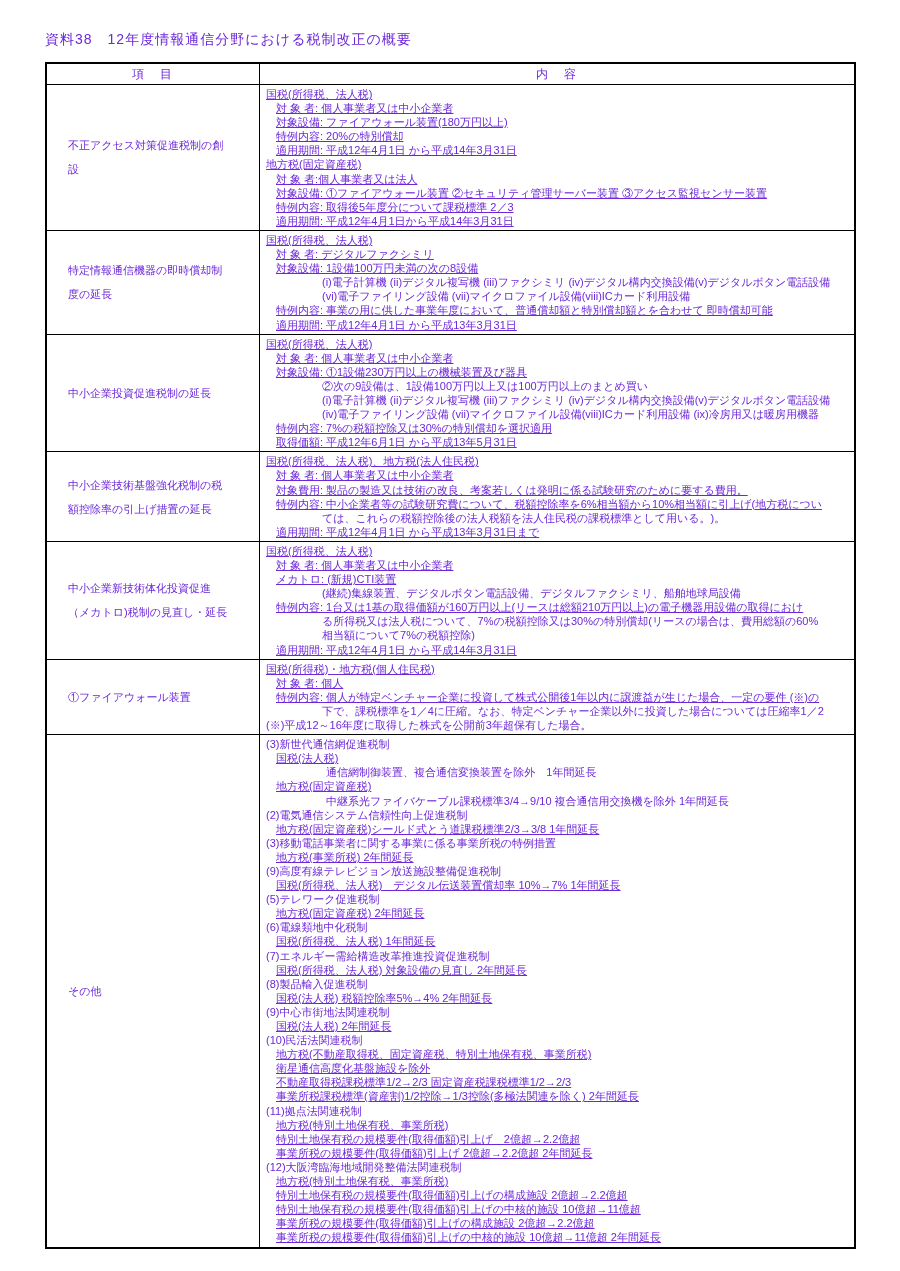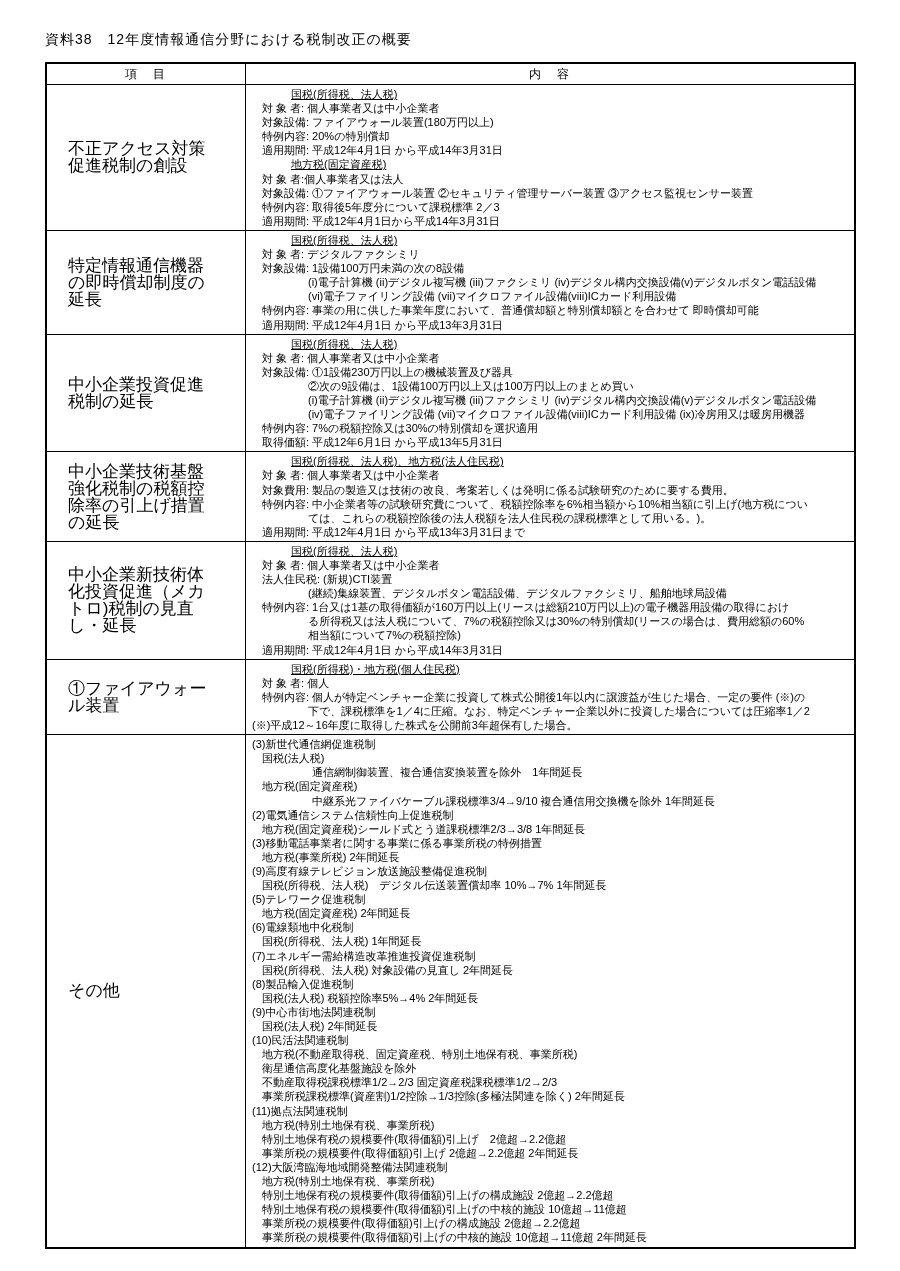--- a/index.html
+++ b/index.html
@@ -1,20 +1,20 @@
 <!DOCTYPE html>
 <html><head>
 <meta charset="utf-8">
 <style>
   html,body { margin:0; padding:0; background:#ffffff; }
   .page {
     position:relative;
     width:880px; height:1271px;
     background:#ffffff;
-    color:#000000;
+    color:#6d28d9;
     font-family:"Liberation Sans", sans-serif;
     overflow:hidden;
   }
   .title {
     position:absolute;
     left:45px; top:31px;
     font-size:14px;
     letter-spacing:1px;
     white-space:nowrap;
   }
@@ -23,40 +23,40 @@
     left:45px; top:62px;
     width:811px;
     border-collapse:collapse;
     table-layout:fixed;
   }
   table.doc-table, table.doc-table td, table.doc-table th {
     border:1px solid #000;
   }
   table.doc-table { border:2px solid #000; }
   th.col-item, td.item-cell { width:198px; }
-  th { font-weight:normal; font-size:12px; height:18px; padding:1px 0; letter-spacing:2px;text-align:center; }
+  th { font-weight:normal; font-size:12px; height:18px; padding:1px 7px; letter-spacing:2px;text-align:center; }
   td.item-cell {
     vertical-align:middle;
     padding:2px 30px 2px 21px;
-    font-size:17px;
-    line-height:17px;
+    font-size:11px;
+    line-height:24px;
   }
   td.content-cell {
     vertical-align:top;
     padding:2px 2px 2px 2px;
     font-size:11px;
     line-height:14.1px;
     overflow:hidden;
   }
   .line { white-space:nowrap; overflow:hidden; }
   .ind0 { padding-left:4px; }
-  .ind1 { padding-left:14px; }
+  .ind1 { padding-left:14px;text-decoration:underline; }
   .ind2 { padding-left:60px; }
   .ind3 { padding-left:64px; }
-  .ul { text-decoration:underline;margin-left:39px; }
+  .ul { text-decoration:underline; }
 </style>
 </head>
 <body>
 
 <div class="page">
   <div class="title">資料38　12年度情報通信分野における税制改正の概要</div>
 
   <table class="doc-table">
     <thead>
       <tr>
@@ -114,21 +114,21 @@
             <div class="line ind1">特例内容: 中小企業者等の試験研究費について、税額控除率を6%相当額から10%相当額に引上げ(地方税につい</div>
             <div class="line ind2">ては、これらの税額控除後の法人税額を法人住民税の課税標準として用いる。)。</div>
             <div class="line ind1">適用期間: 平成12年4月1日 から平成13年3月31日まで</div>
           </td>
         </tr>
         <tr>
           <td class="item-cell"><span>中小企業新技術体化投資促進（メカトロ)税制の見直し・延長</span></td>
           <td class="content-cell">
             <div class="line ind0"><span class="ul">国税(所得税、法人税)</span></div>
             <div class="line ind1">対 象 者: 個人事業者又は中小企業者</div>
-            <div class="line ind1">法人住民税: (新規)CTI装置</div>
+            <div class="line ind1">メカトロ: (新規)CTI装置</div>
             <div class="line ind2">(継続)集線装置、デジタルボタン電話設備、デジタルファクシミリ、船舶地球局設備</div>
             <div class="line ind1">特例内容: 1台又は1基の取得価額が160万円以上(リースは総額210万円以上)の電子機器用設備の取得におけ</div>
             <div class="line ind2">る所得税又は法人税について、7%の税額控除又は30%の特別償却(リースの場合は、費用総額の60%</div>
             <div class="line ind2">相当額について7%の税額控除)</div>
             <div class="line ind1">適用期間: 平成12年4月1日 から平成14年3月31日</div>
           </td>
         </tr>
         <tr>
           <td class="item-cell"><span>①ファイアウォール装置</span></td>
           <td class="content-cell">

